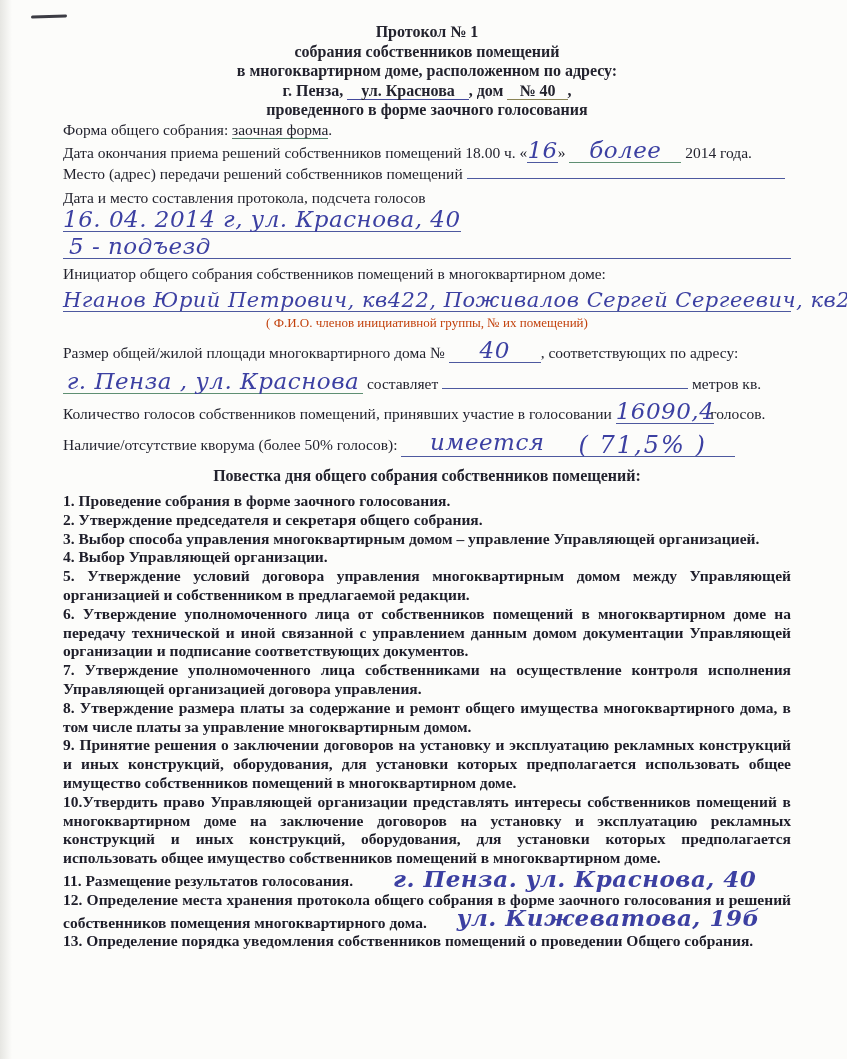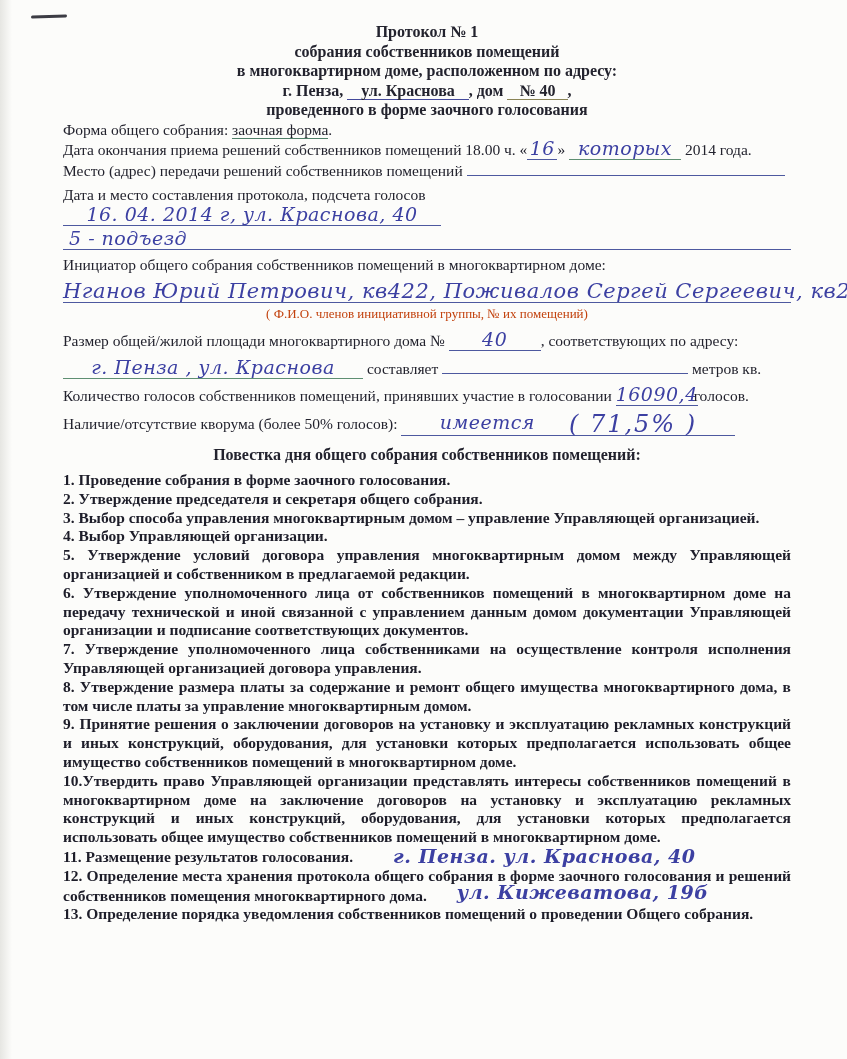--- a/index.html
+++ b/index.html
@@ -29,21 +29,21 @@
   .details { font-size: 15.5px; }
   .details p { margin: 0; line-height: 20.5px; }
   .g4 { margin-top: 4px !important; }
   .g6 { margin-top: 6px !important; }
   .g7 { margin-top: 7px !important; }
 
   .hw {
     font-family: "DejaVu Serif", serif;
     font-style: italic;
     color: #3c40a2;
-    font-size: 19px;
+    font-size: 23px;
     letter-spacing: 0.5px;
     white-space: nowrap;
     line-height: 0.9;
   }
   .hw-big { font-size: 21px; }
   .ul { display: inline-block; border-bottom: 1.6px solid #4d599f; line-height: 18px; text-align: center; }
   .ul-green { border-bottom-color: #5e8f72; }
   .blank { display: inline-block; border-bottom: 1.6px solid #4d599f; height: 14px; vertical-align: baseline; }
   .full { width: 100%; text-align: left; }
   .form-ul { border-bottom: 1.5px solid #4f7f68; }
@@ -76,21 +76,21 @@
         <span>г. Пенза, </span><span class="typed-ul">ул.   Краснова</span><span>, дом </span><span class="typed-ul2">№ 40</span><span>,</span>
       </div>
       <div>проведенного в форме заочного голосования</div>
     </div>
 
     <div class="details">
       <p>
         <span>Форма общего собрания: </span><span class="form-ul">заочная форма</span><span>.</span>
       </p>
       <p>
-        <span>Дата окончания приема решений собственников помещений 18.00 ч. «</span><span class="ul" style="min-width:30px"><span class="hw">16</span></span><span>» </span><span class="ul ul-green" style="min-width:112px"><span class="hw">которых</span></span><span> 2014 года.</span>
+        <span>Дата окончания приема решений собственников помещений 18.00 ч. «</span><span class="ul" style="min-width:30px"><span class="hw">16</span></span><span>» </span><span class="ul ul-green" style="min-width:112px"><span class="hw">более</span></span><span> 2014 года.</span>
       </p>
       <p>
         <span>Место (адрес) передачи решений собственников помещений </span><span class="blank" style="width:318px"></span>
       </p>
       <p class="g4">
         <span>Дата и место составления протокола, подсчета голосов </span><span class="ul" style="min-width:378px"><span class="hw">16. 04. 2014 г, ул. Краснова, 40</span></span>
       </p>
       <p class="g4">
         <span class="ul full"><span class="hw" style="padding-left:6px">5 - подъезд</span></span>
       </p>

